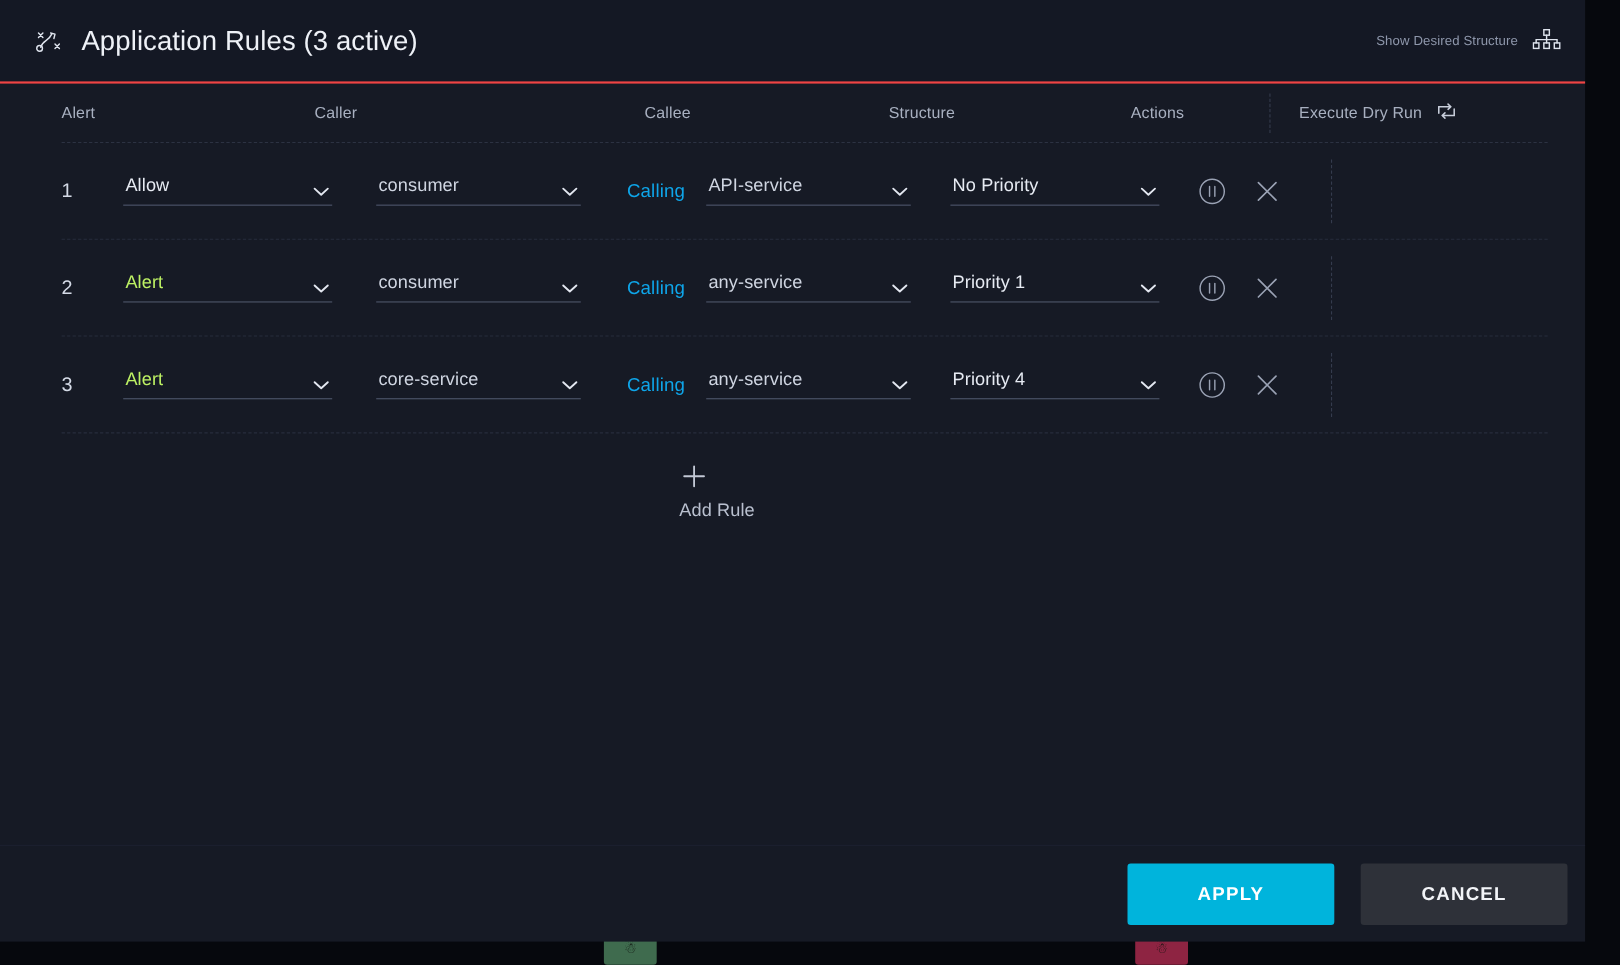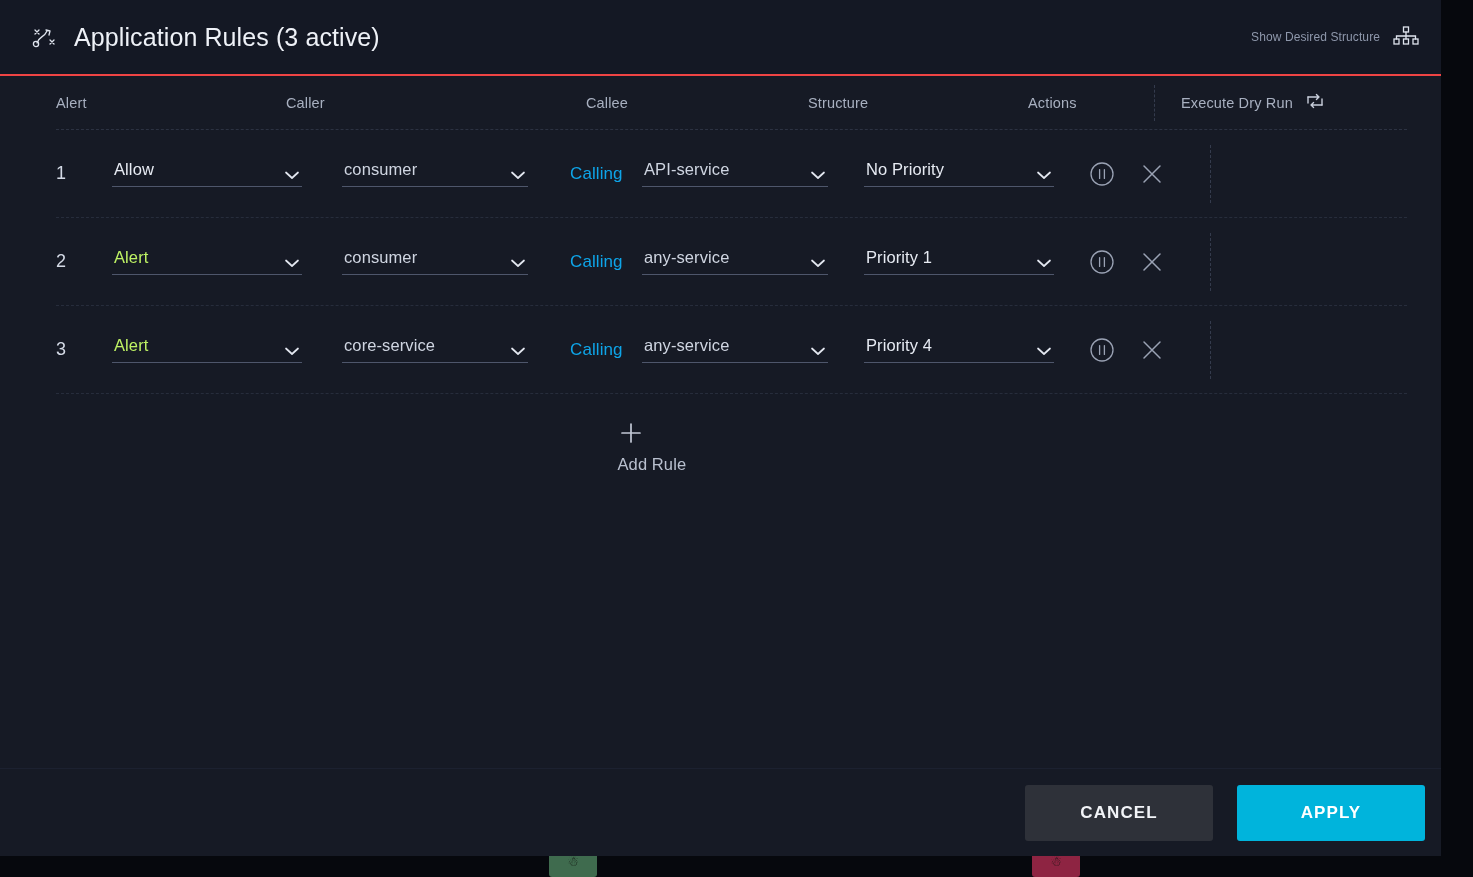--- a/index.html
+++ b/index.html
@@ -490,17 +490,17 @@
         <svg viewBox="0 0 26 26" width="26" height="26" fill="none" stroke="#c2c8d5" stroke-width="1.7">
           <path d="M13 4 v18 M4 13 h18" stroke-linecap="round"></path>
         </svg>
       </span>
       <span id="add-rule-label">Add Rule</span>
     </div>
 
   </div>
 
   <div id="panel-footer">
+    <button class="footer-btn" id="apply-button">APPLY</button>
     <button class="footer-btn" id="cancel-button">CANCEL</button>
-    <button class="footer-btn" id="apply-button">APPLY</button>
   </div>
 
 </div>
 
 </body></html>

